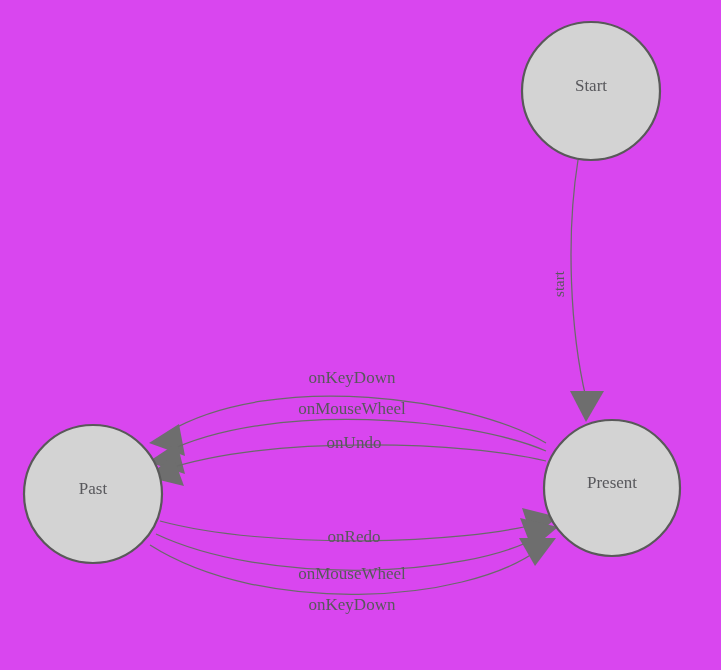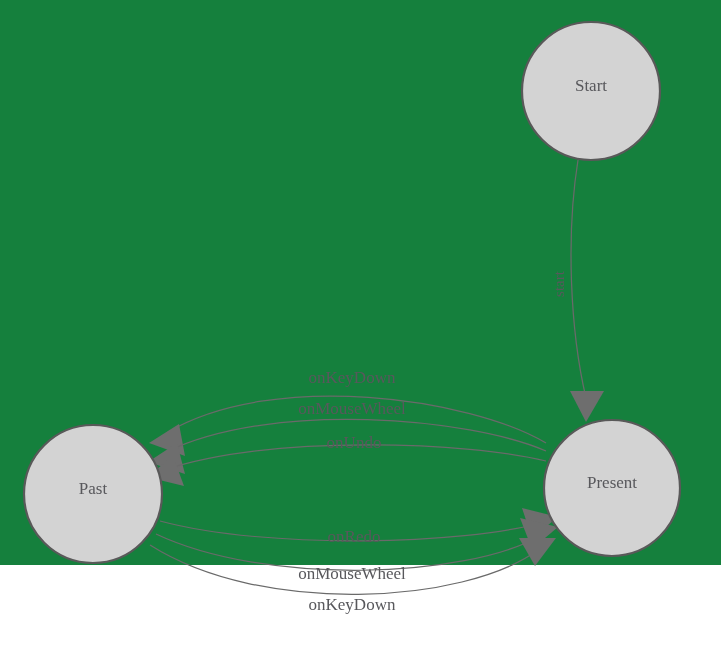--- a/index.html
+++ b/index.html
@@ -9,22 +9,22 @@
   }
   body {
     width: 721px;
     height: 670px;
     font-family: "Liberation Serif", "DejaVu Serif", serif;
     overflow: hidden;
   }
   #diagram-root {
     position: relative;
     width: 721px;
-    height: 565px;
-    background: #15803d;
+    height: 670px;
+    background: #d946ef;
   }
   svg#graph {
     position: absolute;
     left: 0;
     top: 0;
     width: 721px;
     height: 670px;
     display: block;
   }
   .node-circle {

